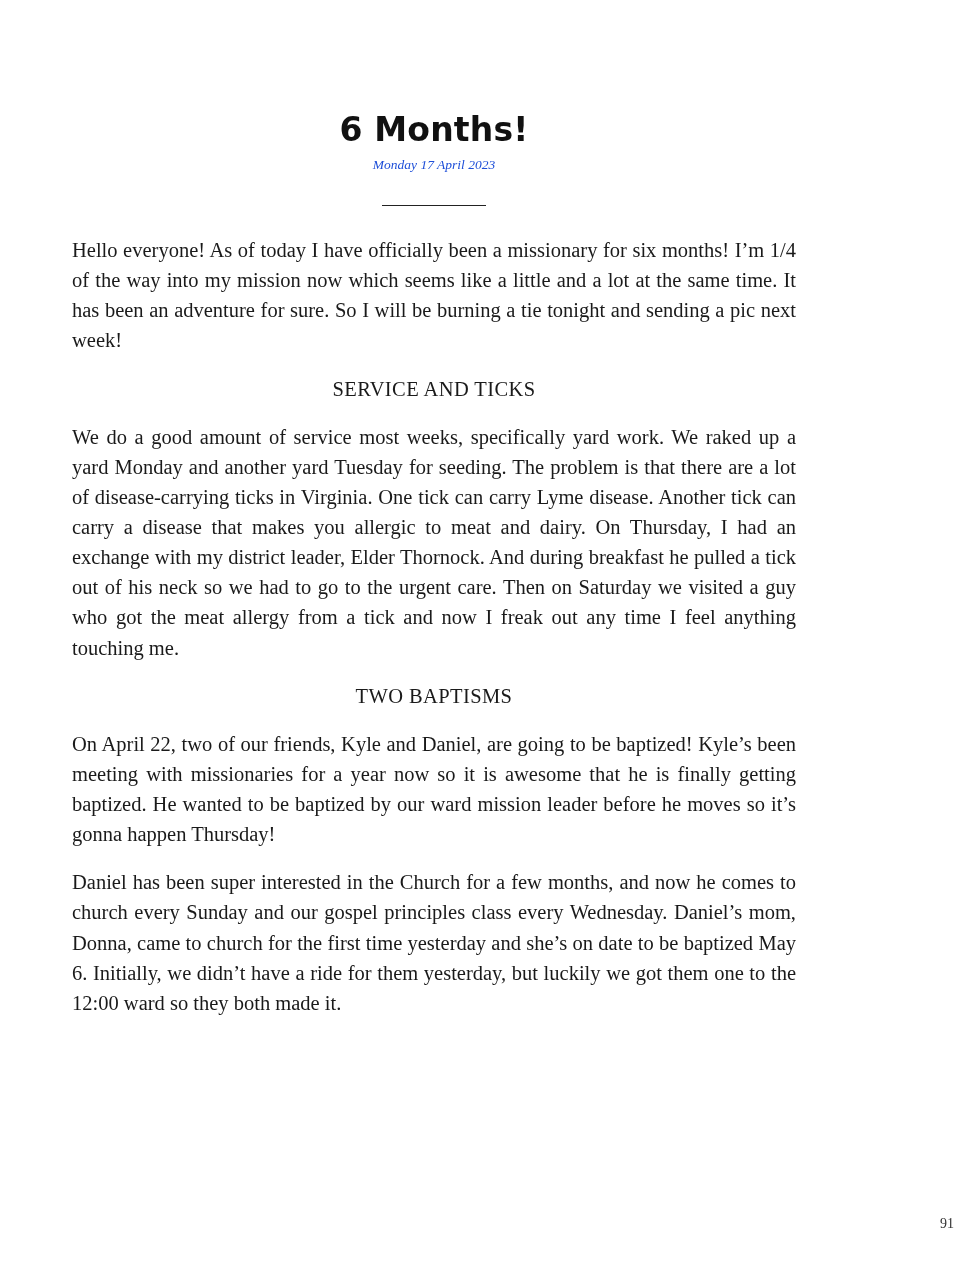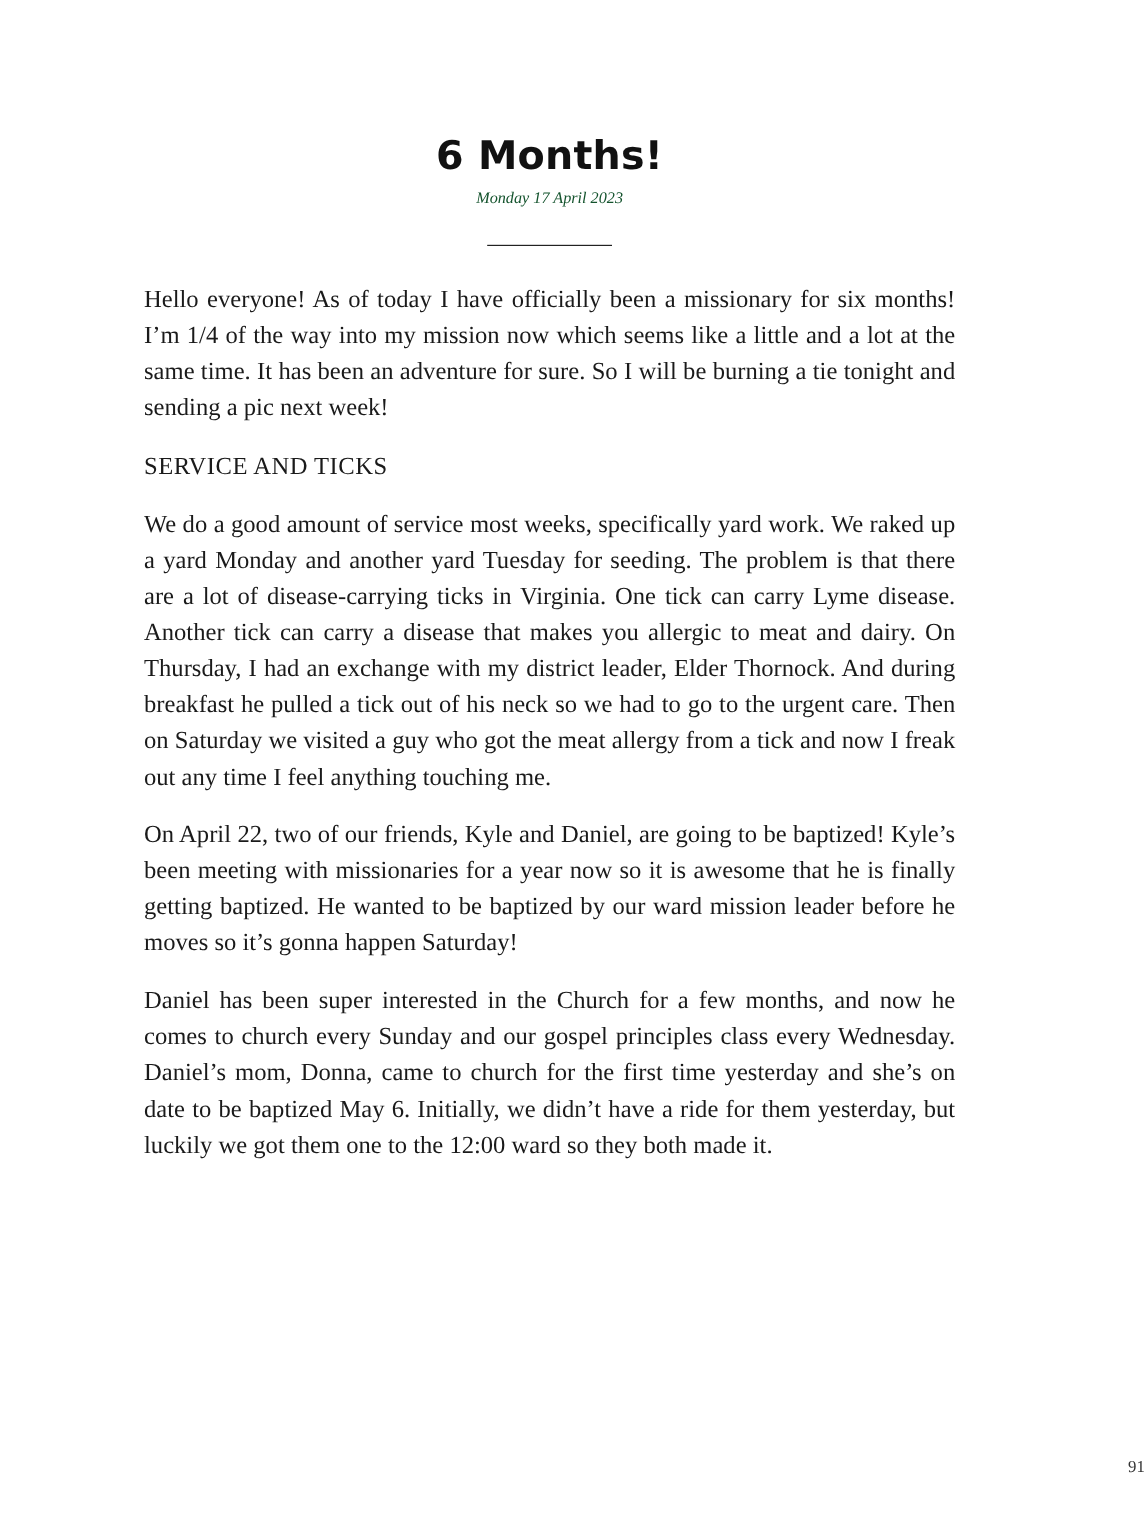--- a/index.html
+++ b/index.html
@@ -12,39 +12,39 @@
     height: 1276px;
     position: relative;
     font-family: "Liberation Serif", serif;
     color: #1a1a1a;
     overflow: hidden;
   }
   .page {
     width: 954px;
     height: 1276px;
     box-sizing: border-box;
-    padding: 110px 158px 0 120px;
+    padding: 110px 158px 0 72px;
     position: relative;
   }
   .doc-title {
     font-family: "DejaVu Sans", sans-serif;
     font-weight: bold;
     font-size: 33px;
     text-align: center;
     letter-spacing: 0.2px;
     margin: 0;
     color: #111111;
   }
   .doc-date {
     font-family: "Liberation Serif", serif;
     font-style: italic;
     font-size: 13.5px;
     text-align: center;
     margin: 8px 0 0 0;
-    color: #14532d;
+    color: #1d4ed8;
   }
   .rule-wrap {
     text-align: center;
     margin-top: 22px;
     margin-bottom: 22px;
   }
   .rule {
     display: inline-block;
     width: 104px;
     height: 0;
@@ -59,21 +59,21 @@
     margin: 0 0 18px 0;
     color: #1a1a1a;
   }
   p.body-par:last-child {
     margin-bottom: 0;
   }
   h2.section-head {
     font-size: 20.5px;
     font-weight: normal;
     line-height: 1.47;
-    text-align: left;
+    text-align: center;
     margin: 0 0 18px 0;
     letter-spacing: 0.4px;
     color: #1a1a1a;
   }
   .page-number {
     position: absolute;
     bottom: 44px;
     left: 0;
     width: 954px;
     text-align: right;
@@ -90,19 +90,20 @@
   <div class="doc-date">Monday 17 April 2023</div>
 
   <div class="rule-wrap">
     <span class="rule"></span>
   </div>
 
   <div id="content">
       <p class="body-par">Hello everyone! As of today I have officially been a missionary for six months! I’m 1/4 of the way into my mission now which seems like a little and a lot at the same time. It has been an adventure for sure. So I will be burning a tie tonight and sending a pic next week!</p>
       <h2 class="section-head">SERVICE AND TICKS</h2>
       <p class="body-par">We do a good amount of service most weeks, specifically yard work. We raked up a yard Monday and another yard Tuesday for seeding. The problem is that there are a lot of disease-carrying ticks in Virginia. One tick can carry Lyme disease. Another tick can carry a disease that makes you allergic to meat and dairy. On Thursday, I had an exchange with my district leader, Elder Thornock. And during breakfast he pulled a tick out of his neck so we had to go to the urgent care. Then on Saturday we visited a guy who got the meat allergy from a tick and now I freak out any time I feel anything touching me.</p>
-      <p class="body-par">On April 22, two of our friends, Kyle and Daniel, are going to be baptized! Kyle’s been meeting with missionaries for a year now so it is awesome that he is finally getting baptized. He wanted to be baptized by our ward mission leader before he moves so it’s gonna happen Saturday!</p>
+      <h2 class="section-head">TWO BAPTISMS</h2>
+      <p class="body-par">On April 22, two of our friends, Kyle and Daniel, are going to be baptized! Kyle’s been meeting with missionaries for a year now so it is awesome that he is finally getting baptized. He wanted to be baptized by our ward mission leader before he moves so it’s gonna happen Thursday!</p>
       <p class="body-par">Daniel has been super interested in the Church for a few months, and now he comes to church every Sunday and our gospel principles class every Wednesday. Daniel’s mom, Donna, came to church for the first time yesterday and she’s on date to be baptized May 6. Initially, we didn’t have a ride for them yesterday, but luckily we got them one to the 12:00 ward so they both made it.</p>
     </div>
 
   <div class="page-number">91</div>
 
 </div>
 
 </body></html>

